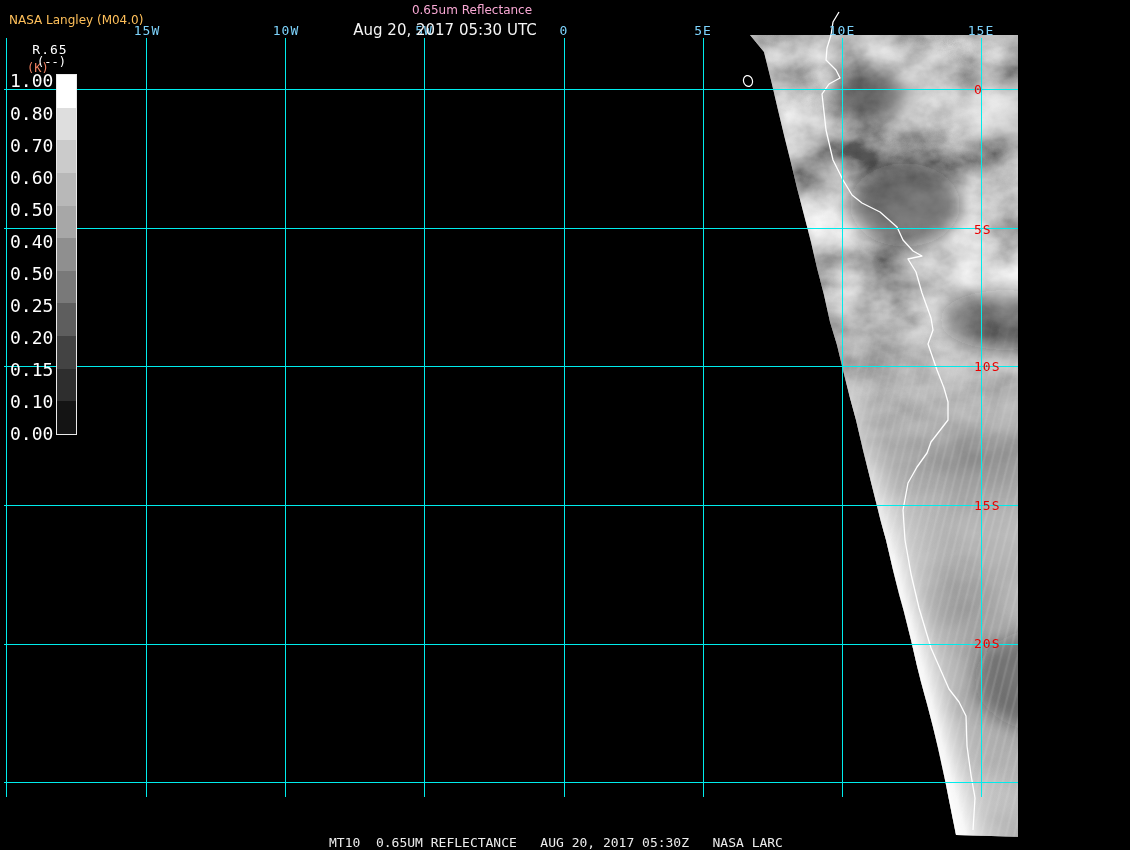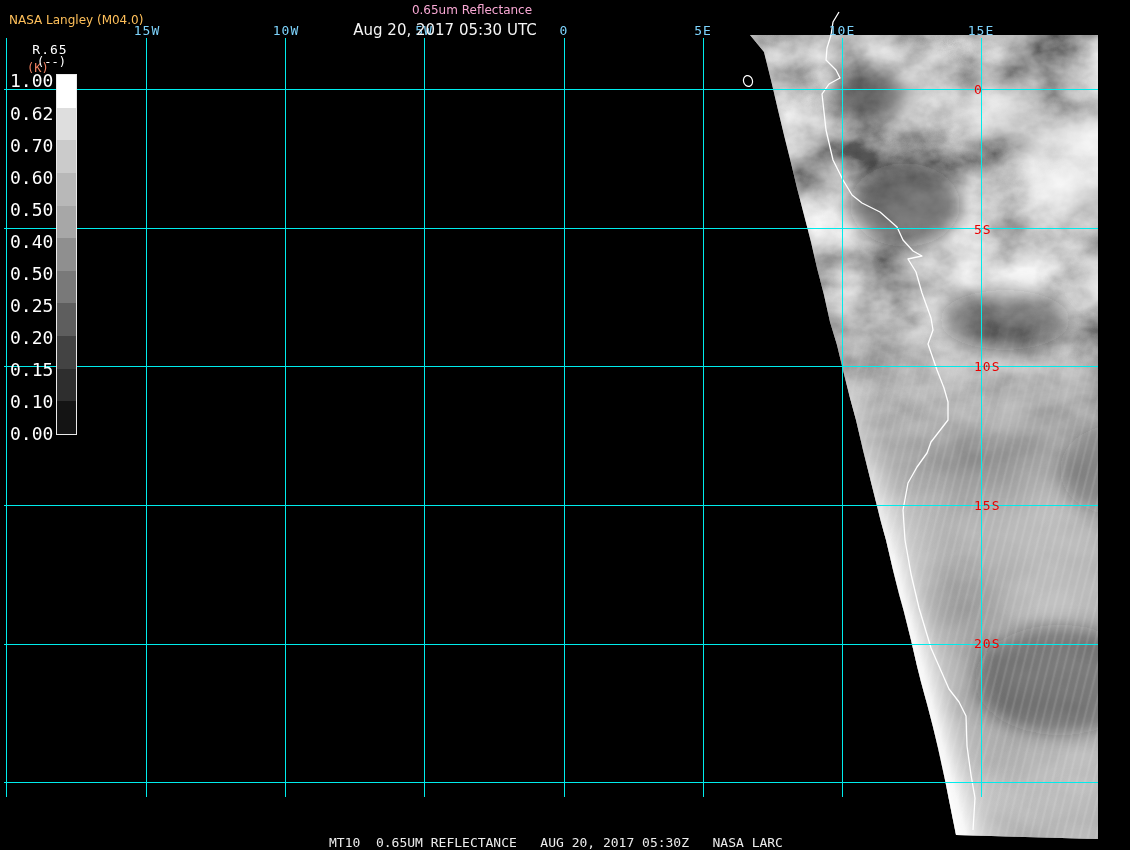--- a/index.html
+++ b/index.html
@@ -1,16 +1,16 @@
 <!DOCTYPE html>
 <html><head>
 <meta charset="utf-8">
 <style>
   html,body{margin:0;padding:0;background:#000;}
-  .stage{position:relative;width:1098px;height:850px;background:#000;overflow:hidden;
+  .stage{position:relative;width:1018px;height:850px;background:#000;overflow:hidden;
          font-family:"DejaVu Sans", sans-serif;}
   .abs{position:absolute;}
   .credit{top:13px;left:9px;font-size:12px;color:#ffc05a;z-index:6;}
   .title{top:3px;left:332px;width:280px;text-align:center;font-size:12px;color:#f9a8d4;z-index:6;}
   .datetime{top:21px;left:305px;width:280px;text-align:center;font-size:15px;color:#f5f5f5;z-index:6;}
   .lon-label{top:23px;width:42px;text-align:center;z-index:5;
              font-family:"DejaVu Sans Mono",monospace;font-size:13px;letter-spacing:1px;color:#7dd3fc;}
   .lat-label{left:974px;z-index:5;font-family:"DejaVu Sans Mono",monospace;font-size:13px;
              letter-spacing:1px;color:#e80000;}
   .cb-tick{left:10px;width:42px;text-align:left;z-index:7;color:#fff;
@@ -155,21 +155,21 @@
     <div class="cb-seg" style="background: rgb(184, 184, 184);"></div>
     <div class="cb-seg" style="background: rgb(167, 167, 167);"></div>
     <div class="cb-seg" style="background: rgb(143, 143, 143);"></div>
     <div class="cb-seg" style="background: rgb(121, 121, 121);"></div>
     <div class="cb-seg" style="background: rgb(94, 94, 94);"></div>
     <div class="cb-seg" style="background: rgb(67, 67, 67);"></div>
     <div class="cb-seg" style="background: rgb(46, 46, 46);"></div>
     <div class="cb-seg" style="background: rgb(20, 20, 20);"></div>
   </div>
   <div class="abs cb-tick" style="top:70px">1.00</div>
-  <div class="abs cb-tick" style="top:103px">0.62</div>
+  <div class="abs cb-tick" style="top:103px">0.80</div>
   <div class="abs cb-tick" style="top:135px">0.70</div>
   <div class="abs cb-tick" style="top:167px">0.60</div>
   <div class="abs cb-tick" style="top:199px">0.50</div>
   <div class="abs cb-tick" style="top:231px">0.40</div>
   <div class="abs cb-tick" style="top:263px">0.50</div>
   <div class="abs cb-tick" style="top:295px">0.25</div>
   <div class="abs cb-tick" style="top:327px">0.20</div>
   <div class="abs cb-tick" style="top:359px">0.15</div>
   <div class="abs cb-tick" style="top:391px">0.10</div>
   <div class="abs cb-tick" style="top:423px">0.00</div>

